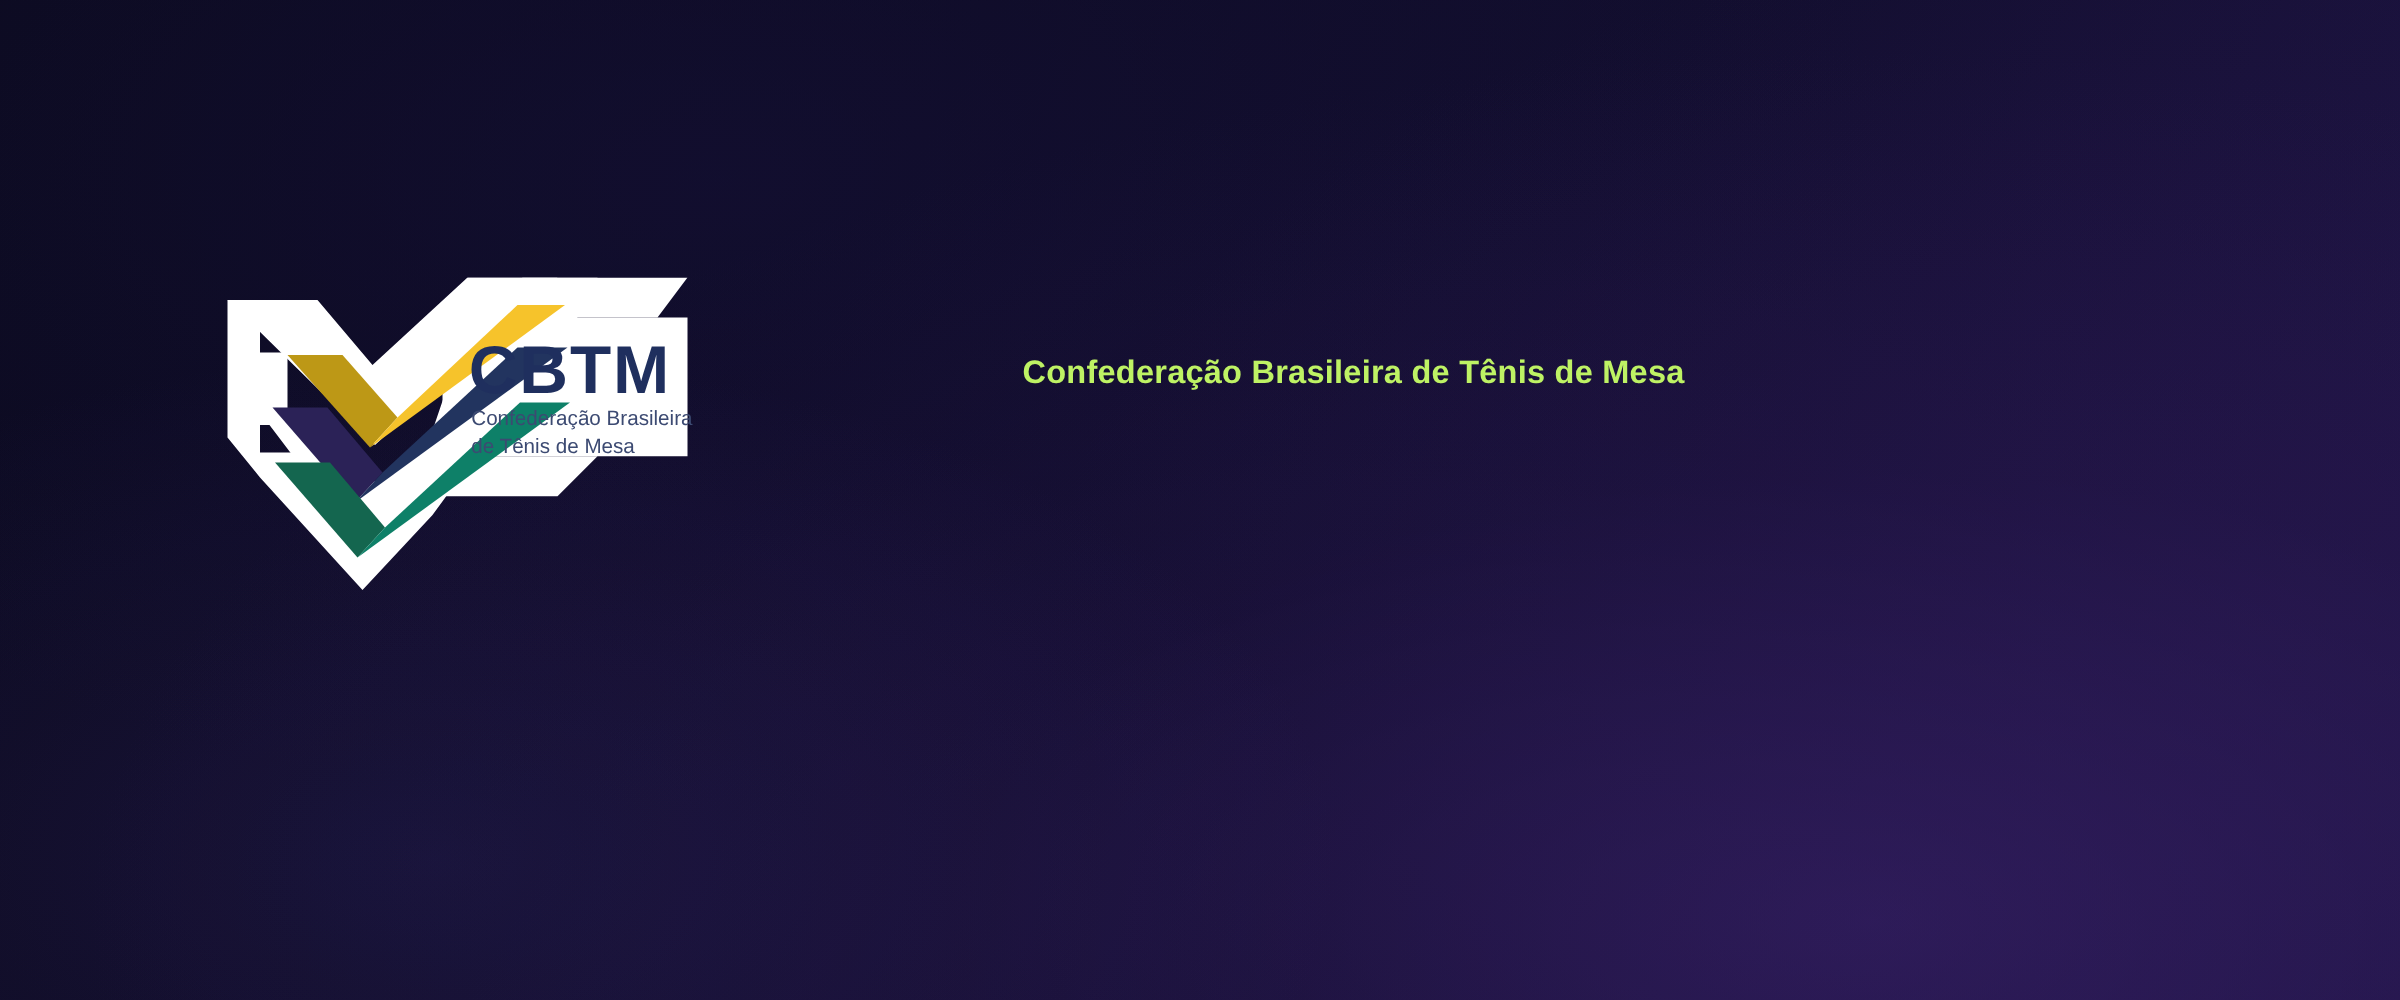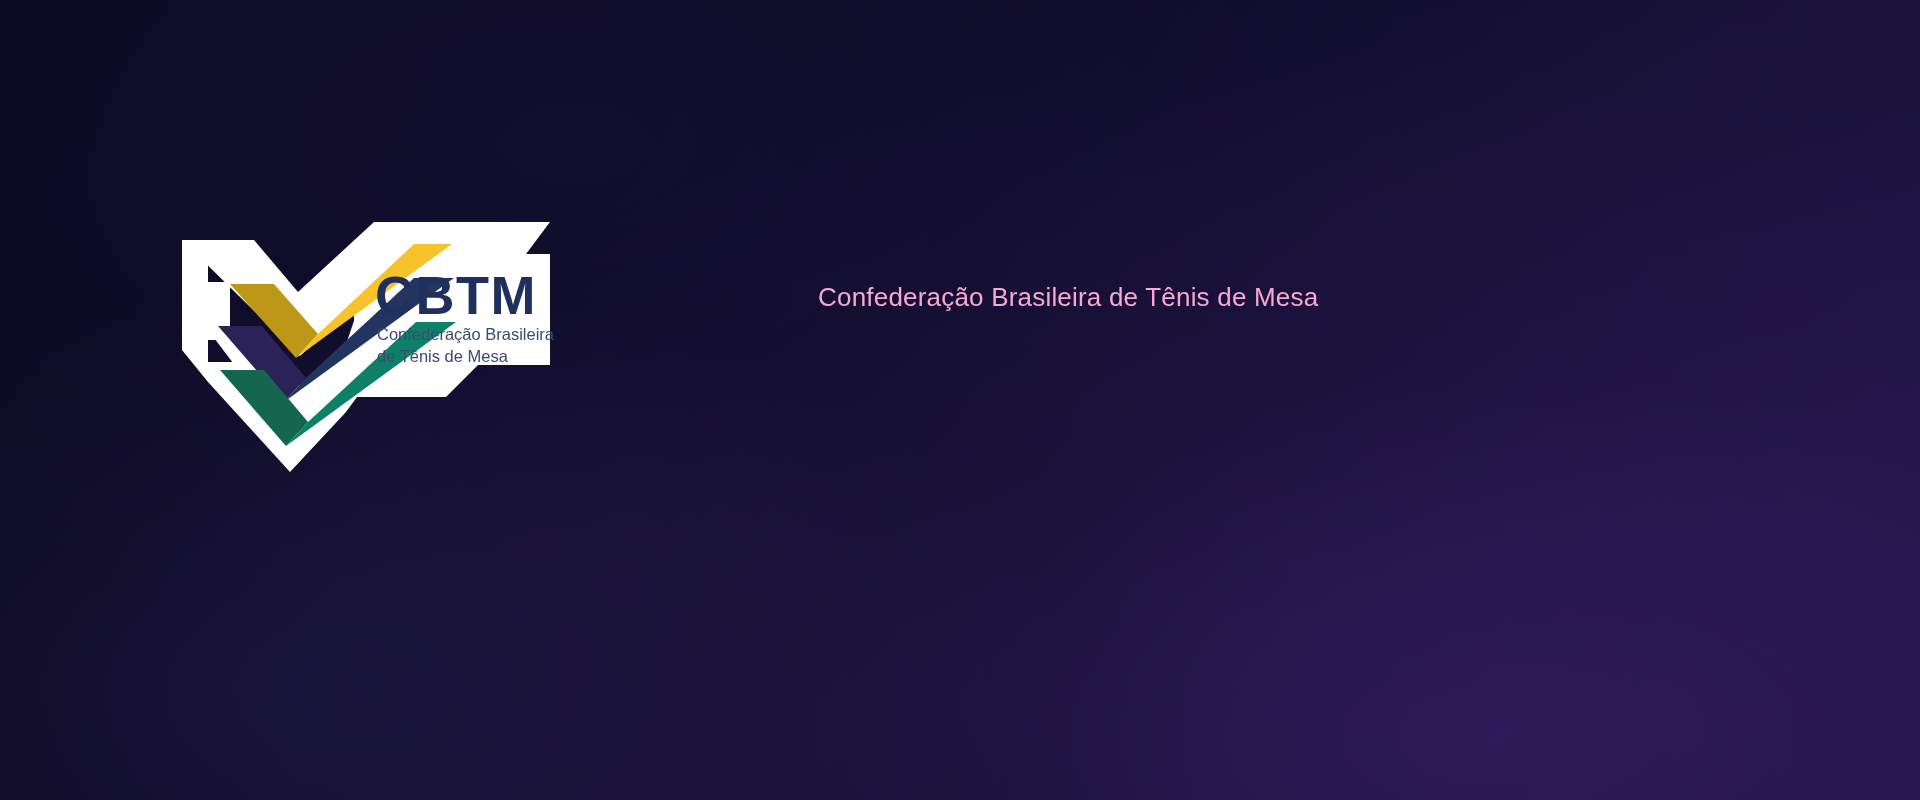--- a/index.html
+++ b/index.html
@@ -77,23 +77,23 @@
     letter-spacing:0.5px;
     color:#f1eff6;
     text-shadow:0 1px 3px rgba(0,0,0,0.45);
     white-space:pre-line;
   }
 
   .subtitle {
     margin-top:42px;
     font-family:"Liberation Sans", sans-serif;
     font-size:26px;
-    font-weight:400;
+    font-weight:700;
     letter-spacing:0.2px;
-    color:#f9a8d4;
+    color:#bef264;
   }
 </style>
 </head>
 <body>
 
 <div class="stage">
 
   <div class="bg-base"></div>
   <div class="bg-sheen"></div>
 

